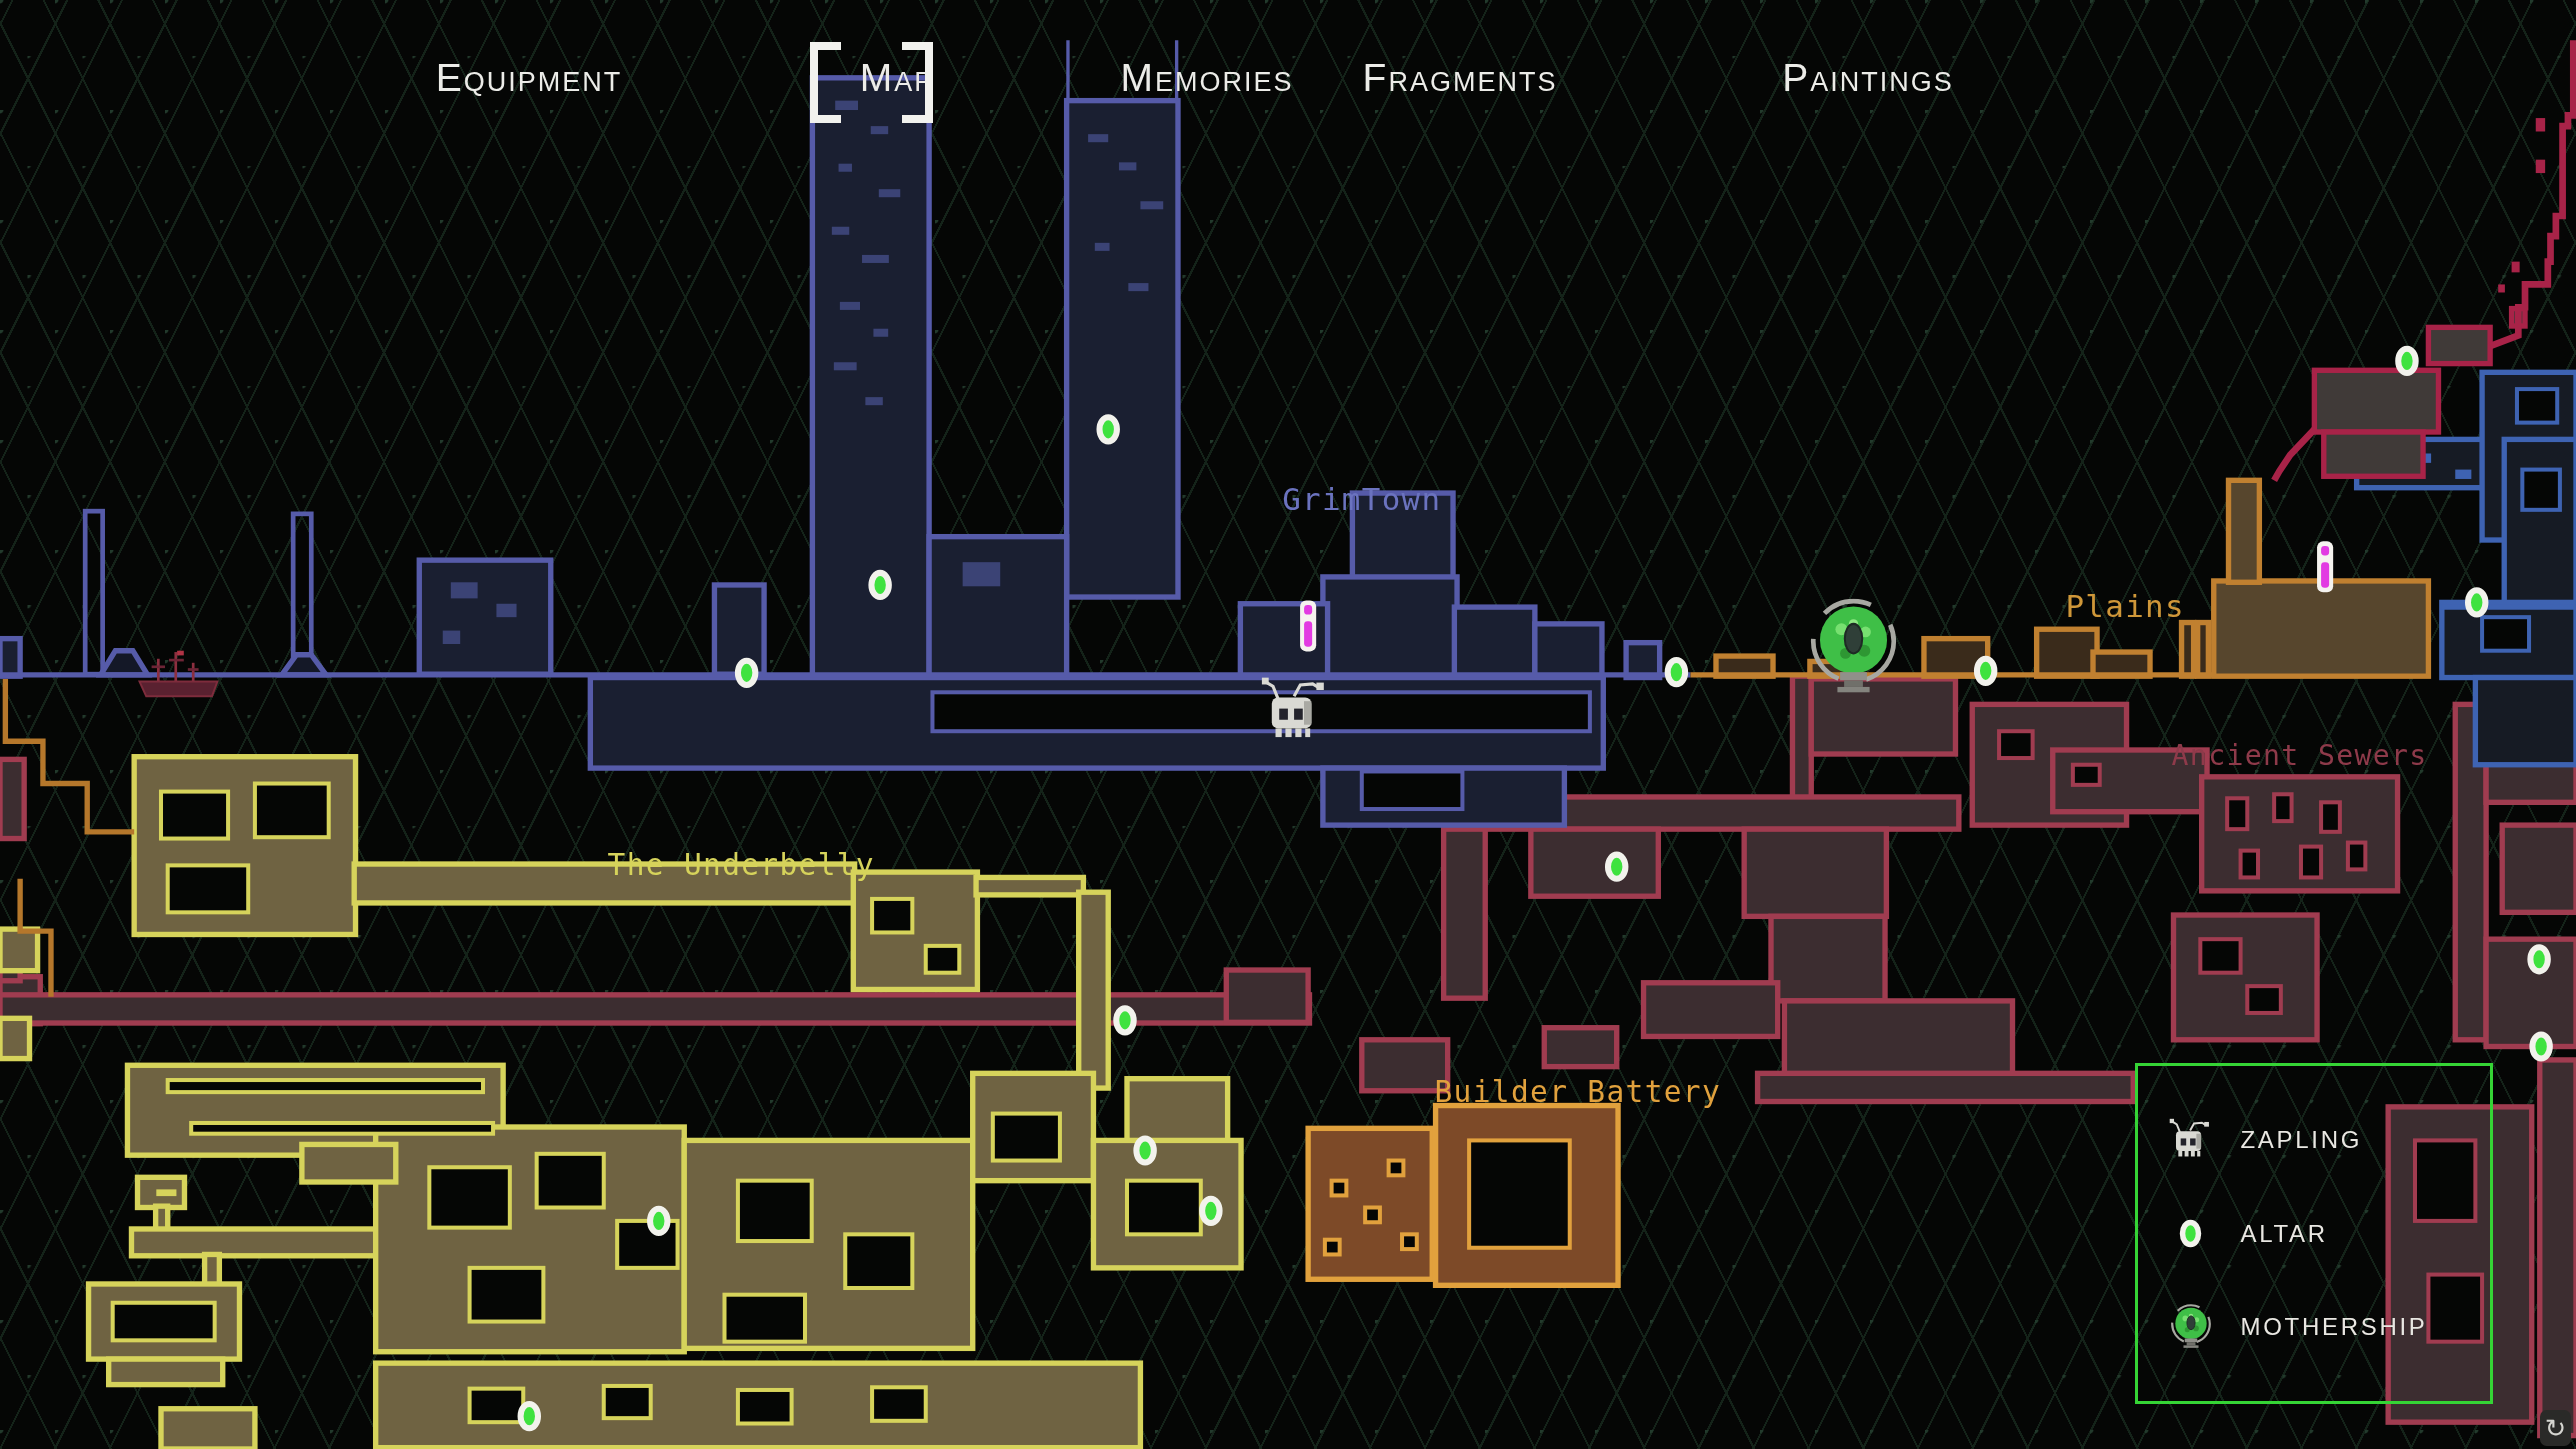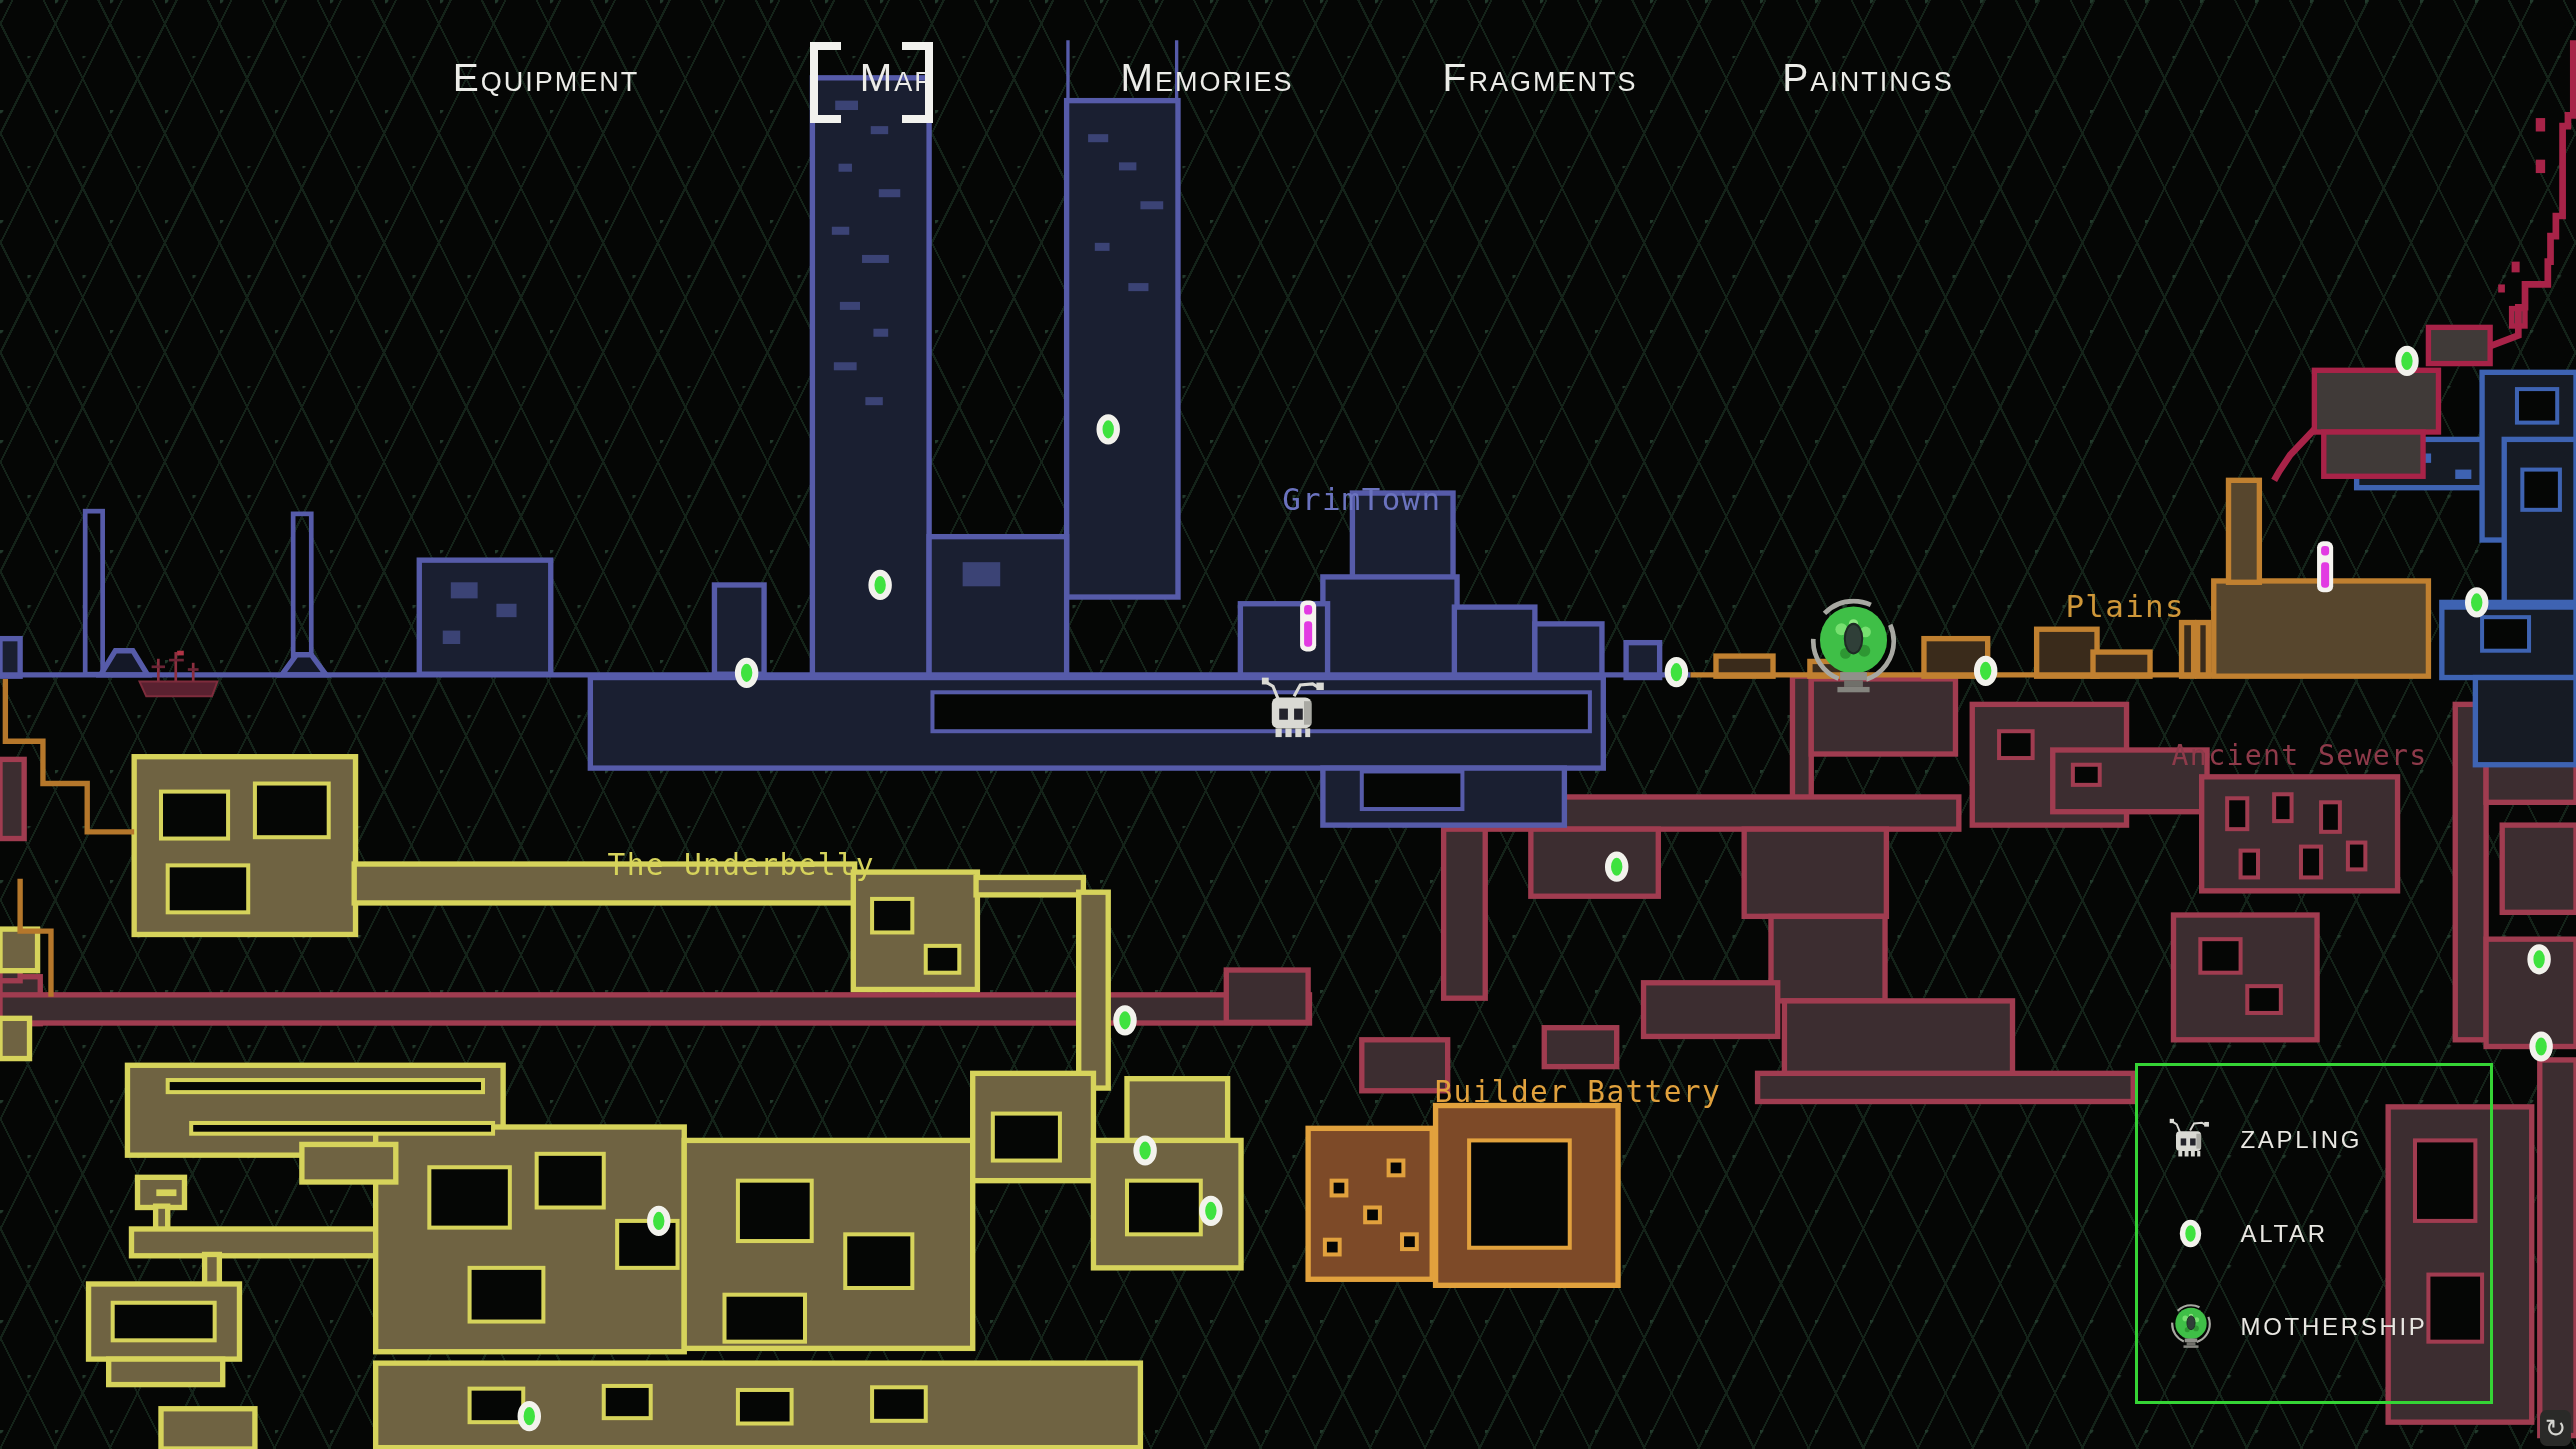--- a/index.html
+++ b/index.html
@@ -10,22 +10,22 @@
       radial-gradient(circle 4px at 0 0,#223A2C 0 2.7px,transparent 4px),
       radial-gradient(circle 4px at 0 0,#223A2C 0 2.7px,transparent 4px),
       repeating-linear-gradient(63.43deg,#142319 0 2px,transparent 2px 49px),
       repeating-linear-gradient(-63.43deg,#142319 0 2px,transparent 2px 49px);
     background-size:55px 110px,55px 110px,auto,auto;
     background-position:0 0,27.5px 55px,0 0,0 0;}
   #map-svg{position:absolute;inset:0;}
   
   .tab{position:absolute;top:56px;transform:translateX(-50%);color:#ECECE8;
     font-variant:small-caps;font-size:39px;letter-spacing:2px;white-space:nowrap;cursor:pointer;}
-  .tab-equipment{left:546px}.tab-map{left:897px}.tab-memories{left:1207px}
-  .tab-fragments{left:1540px}.tab-paintings{left:1868px}
+  .tab-equipment{left:529px}.tab-map{left:897px}.tab-memories{left:1207px}
+  .tab-fragments{left:1460px}.tab-paintings{left:1868px}
   .bracket{position:absolute;top:42px;width:23px;height:65px;border:8px solid #F2F2EE;}
   .bracket-l{left:810px;border-right:none;}
   .bracket-r{left:902px;border-left:none;}
   
   #legend{position:absolute;left:2135px;top:1063px;width:358px;height:341px;
     border:3.4px solid #35D435;box-sizing:border-box;display:flex;flex-direction:column;
     justify-content:space-evenly;padding:6.7px 0 6.7px 25.5px;}
   .leg-row{display:flex;align-items:center;gap:23px;}
   .leg-ic{width:54px;height:54px;display:flex;align-items:center;justify-content:center;flex:0 0 54px;}
   .leg-label{color:#E9E7E2;font-size:24px;letter-spacing:2.7px;white-space:nowrap;}

